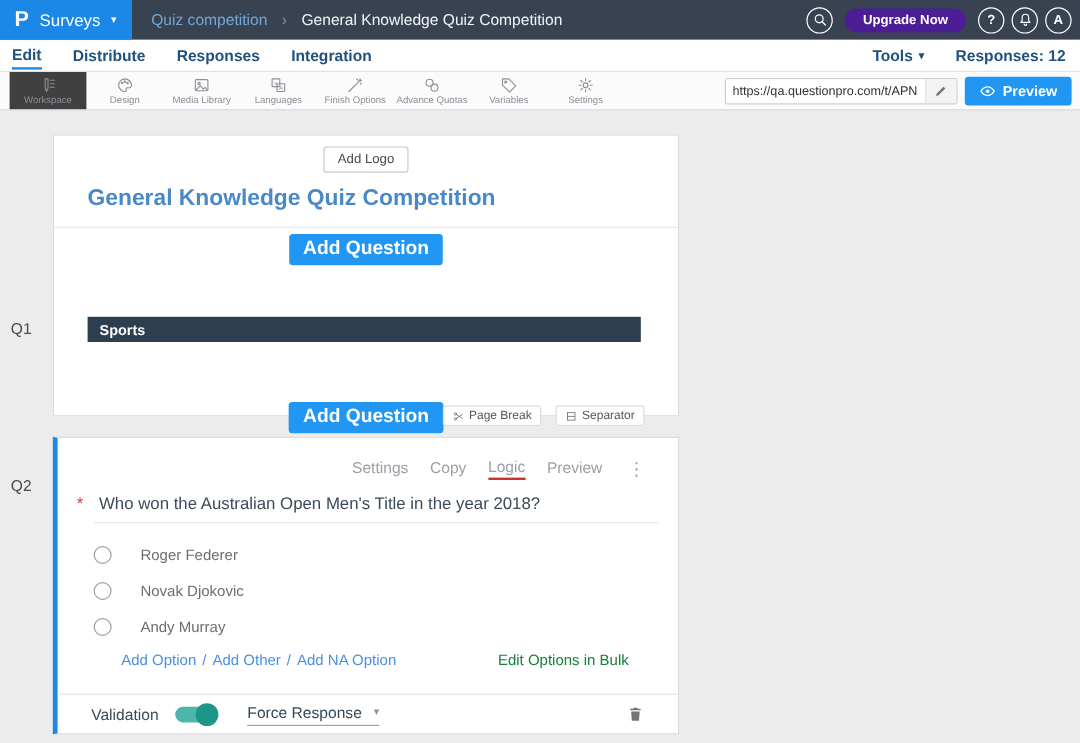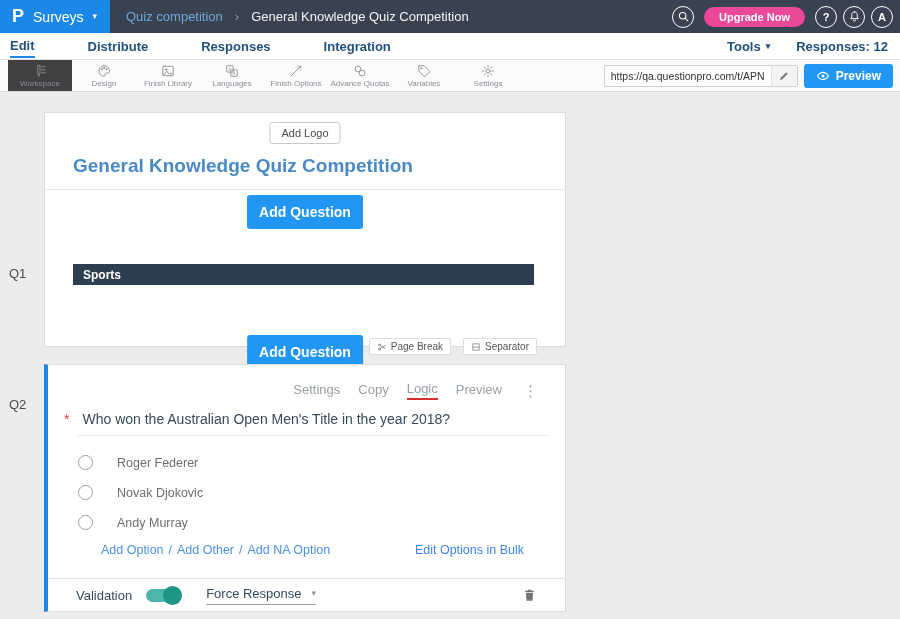--- a/index.html
+++ b/index.html
@@ -19,27 +19,27 @@
   .caret { font-size:9px; line-height:1; }
   .crumbs { display:flex; align-items:center; gap:12px; margin-left:16px; font-size:13px; }
   .crumb-parent { color:#6FA8D8; cursor:pointer; }
   .crumb-sep { color:#8A95A5; font-size:13px; }
   .crumb-current { color:#F2F4F7; }
   .top-right { margin-left:auto; display:flex; align-items:center; gap:6px; padding-right:7px; }
   .circle-btn { width:22px; height:22px; border:1.5px solid #fff; border-radius:50%; color:#fff;
                 display:flex; align-items:center; justify-content:center;
                 font-size:11px; font-weight:bold; cursor:pointer; background:transparent; }
   .circle-btn svg { width:13px; height:13px; }
-  .upgrade { background:#ec4899; color:#fff; font-size:11px; font-weight:bold;
+  .upgrade { background:#4c1d95; color:#fff; font-size:11px; font-weight:bold;
              padding:4px 15px; border-radius:11px; border:none; cursor:pointer; margin:0 4px; }
 
   
   .subnav { position:absolute; top:33px; left:0; right:0; height:27px; background:#fff;
             border-bottom:1px solid #E2E2E2; display:flex; align-items:center;
-            padding:0 10px; z-index:4;gap:27px; }
+            padding:0 10px; z-index:4; }
   .nav-item { font-size:13px; font-weight:600; color:#21517E; margin-right:26px;
               cursor:pointer; padding:4px 0 3px; }
   .nav-item.active { border-bottom:2px solid #1B87E6; }
   .subnav-right { margin-left:auto; display:flex; align-items:center; gap:26px;
                   font-size:13px; font-weight:600; color:#21517E; padding-right:2px; }
   .subnav-right .caret { color:#21517E; }
   .tools-link { cursor:pointer; display:flex; align-items:center; gap:5px; }
 
   
   .toolbar { position:absolute; top:60px; left:0; right:0; height:32px; background:#FBFBFB;
@@ -73,22 +73,22 @@
   .card1 { top:20px; height:235px; }
   .card2 { top:272px; height:248px; border-left:4px solid #1E88E5; }
 
   
   .add-logo-btn { position:absolute; top:9px; left:50%; transform:translateX(-50%);
                   background:#fff; border:1px solid #C9C9C9; border-radius:3px;
                   font-size:11px; color:#4A4A4A; padding:4px 11px; cursor:pointer; }
   .survey-title { position:absolute; top:42px; left:28px; font-size:19px; color:#4A89C7;
                   cursor:text; }
   .divider1 { position:absolute; top:76px; left:0; right:0; border-top:1px solid #E8E8E8; }
-  .add-q { background:#2196F3; color:#fff; font-size:14px; font-weight:bold; border:none;
-           border-radius:3px; padding:9px 12px; cursor:pointer; }
+  .add-q { background:#2196F3; color:#fff; font-size:16px; font-weight:bold; border:none;
+           border-radius:3px; padding:4px 12px; cursor:pointer; }
   .add-q-row1 { position:absolute; top:82px; left:0; right:0; display:flex; justify-content:center; }
   .sports-bar { position:absolute; top:151px; left:28px; right:31px; height:21px;
                 background:#2C3E50; color:#fff; font-size:12px; font-weight:bold;
                 display:flex; align-items:center; padding-left:10px; cursor:pointer; }
   .card1-footer { position:absolute; left:0; right:0; bottom:-11px; height:22px; }
   .card1-footer .add-q { position:absolute; left:50%; transform:translateX(-50%); top:0; }
   .mini-btns { position:absolute; right:28px; top:3px; display:flex; gap:12px; }
   .mini-btn { background:#fff; border:1px solid #DDD; border-radius:2px; font-size:10px;
               color:#555; padding:2px 7px; display:flex; align-items:center; gap:4px;
               cursor:pointer; }
@@ -110,21 +110,21 @@
   .option-row.o1 { top:120px; }
   .option-row.o2 { top:150px; }
   .radio { width:15px; height:15px; border:1.5px solid #9E9E9E; border-radius:50%;
            cursor:pointer; background:#fff; }
   .option-label { font-size:12.5px; color:#6E6E6E; cursor:text; }
   .links-row { position:absolute; top:178px; left:53px; right:41px; display:flex;
                justify-content:space-between; font-size:12.5px; }
   .add-links { color:#4A90E2; display:flex; gap:5px; }
   .add-links span { cursor:pointer; }
   .link-sep { color:#4A90E2; cursor:default; }
-  .bulk { color:#3b82f6; cursor:pointer; }
+  .bulk { color:#15803d; cursor:pointer; }
   .card2-footer { position:absolute; left:0; right:0; bottom:0; height:33px;
                   border-top:1px solid #E3E3E3; display:flex; align-items:center;
                   padding:0 28px; gap:14px; }
   .validation-label { font-size:13px; color:#3A4A5A; }
   .toggle { width:34px; height:13px; background:#4DB6AC; border-radius:7px; position:relative;
             cursor:pointer; }
   .knob { position:absolute; right:-2px; top:-3px; width:19px; height:19px; border-radius:50%;
           background:#1D9688; }
   .force { font-size:13px; color:#33475B; border-bottom:1px solid #9AA5AE; padding-bottom:3px;
            display:flex; align-items:center; gap:10px; margin-left:12px; cursor:pointer; }
@@ -197,21 +197,21 @@
         <circle cx="16" cy="9" r="1"></circle>
       </svg>
     <span class="tlabel">Design</span>
   </div>
   <div class="tool">
     <svg viewBox="0 0 24 24" fill="none" stroke="#8A9099" stroke-width="1.6" stroke-linecap="round" stroke-linejoin="round">
         <rect x="3" y="4" width="18" height="16" rx="1.5"></rect>
         <circle cx="8.5" cy="9.5" r="1.5"></circle>
         <path d="M4.5 18.5l5.5-6 4.5 5 2.5-2.5 2.5 3"></path>
       </svg>
-    <span class="tlabel">Finish Library</span>
+    <span class="tlabel">Media Library</span>
   </div>
   <div class="tool">
     <svg viewBox="0 0 24 24" fill="none" stroke="#8A9099" stroke-width="1.6" stroke-linejoin="round">
         <rect x="3" y="3" width="11" height="11" rx="1"></rect>
         <rect x="10" y="10" width="11" height="11" rx="1"></rect>
         <text x="6" y="11.5" font-size="8" fill="#8A9099" stroke="none">x</text>
         <text x="13" y="18.5" font-size="8" fill="#8A9099" stroke="none">A</text>
       </svg>
     <span class="tlabel">Languages</span>
   </div>

